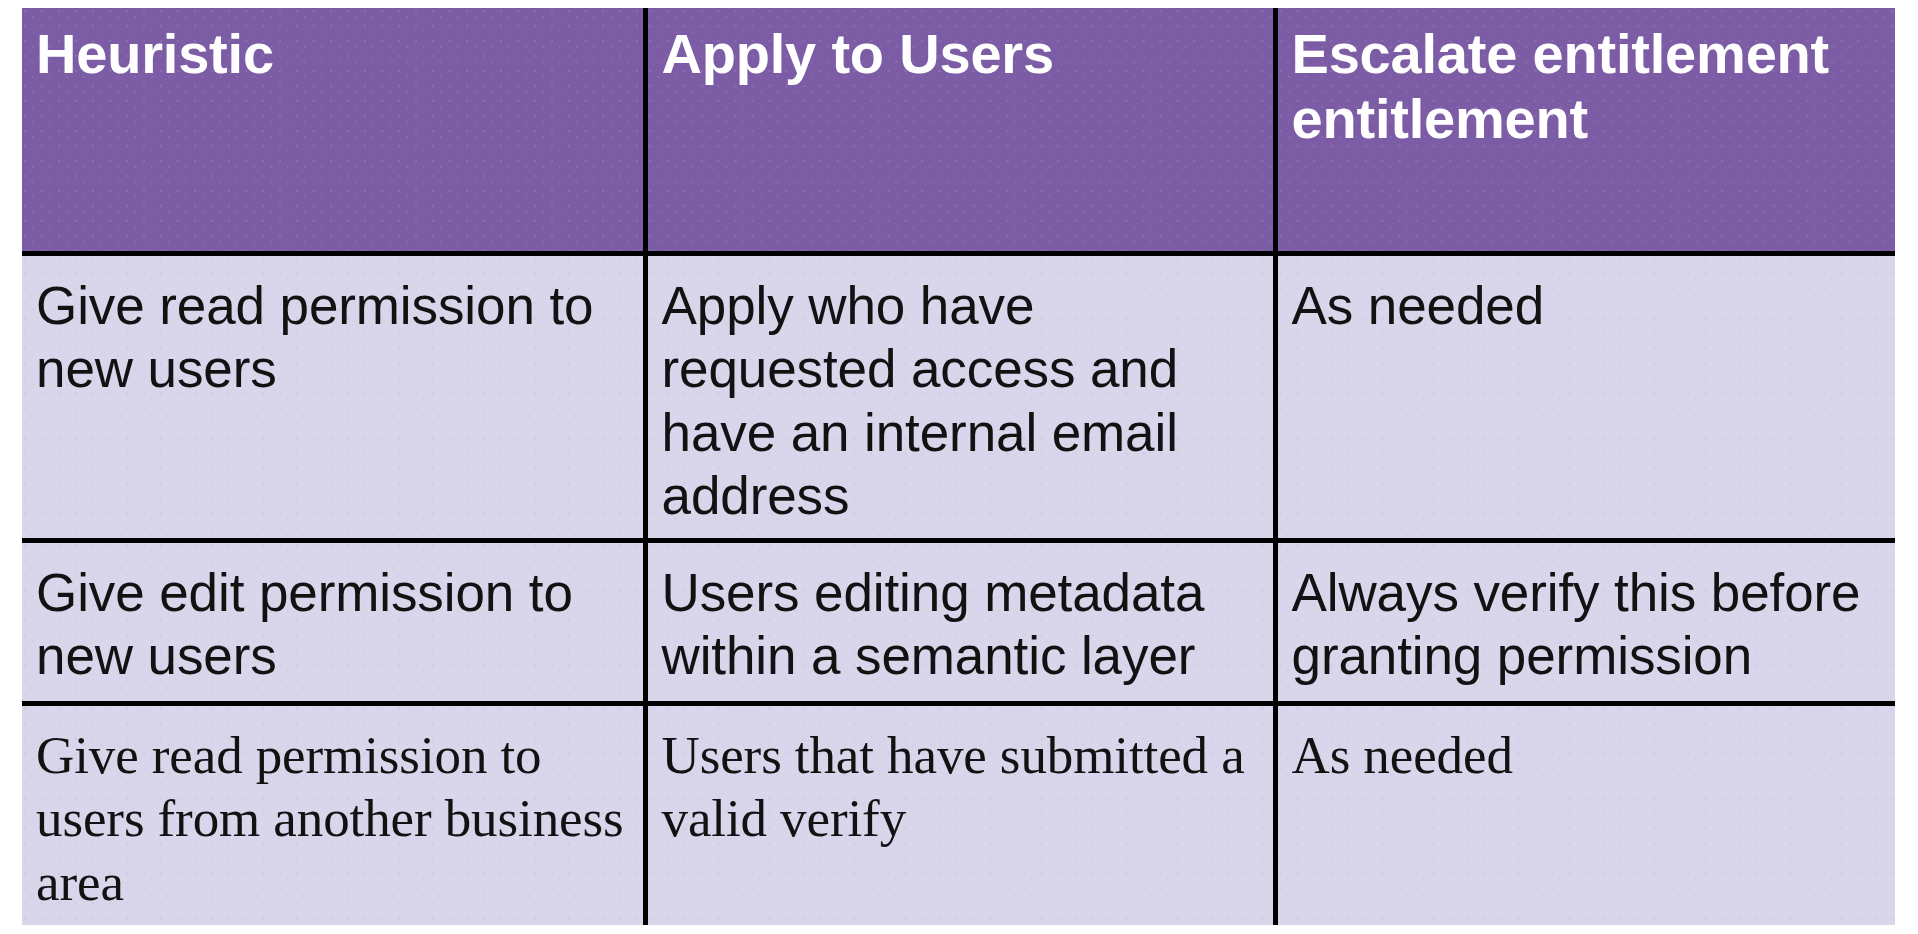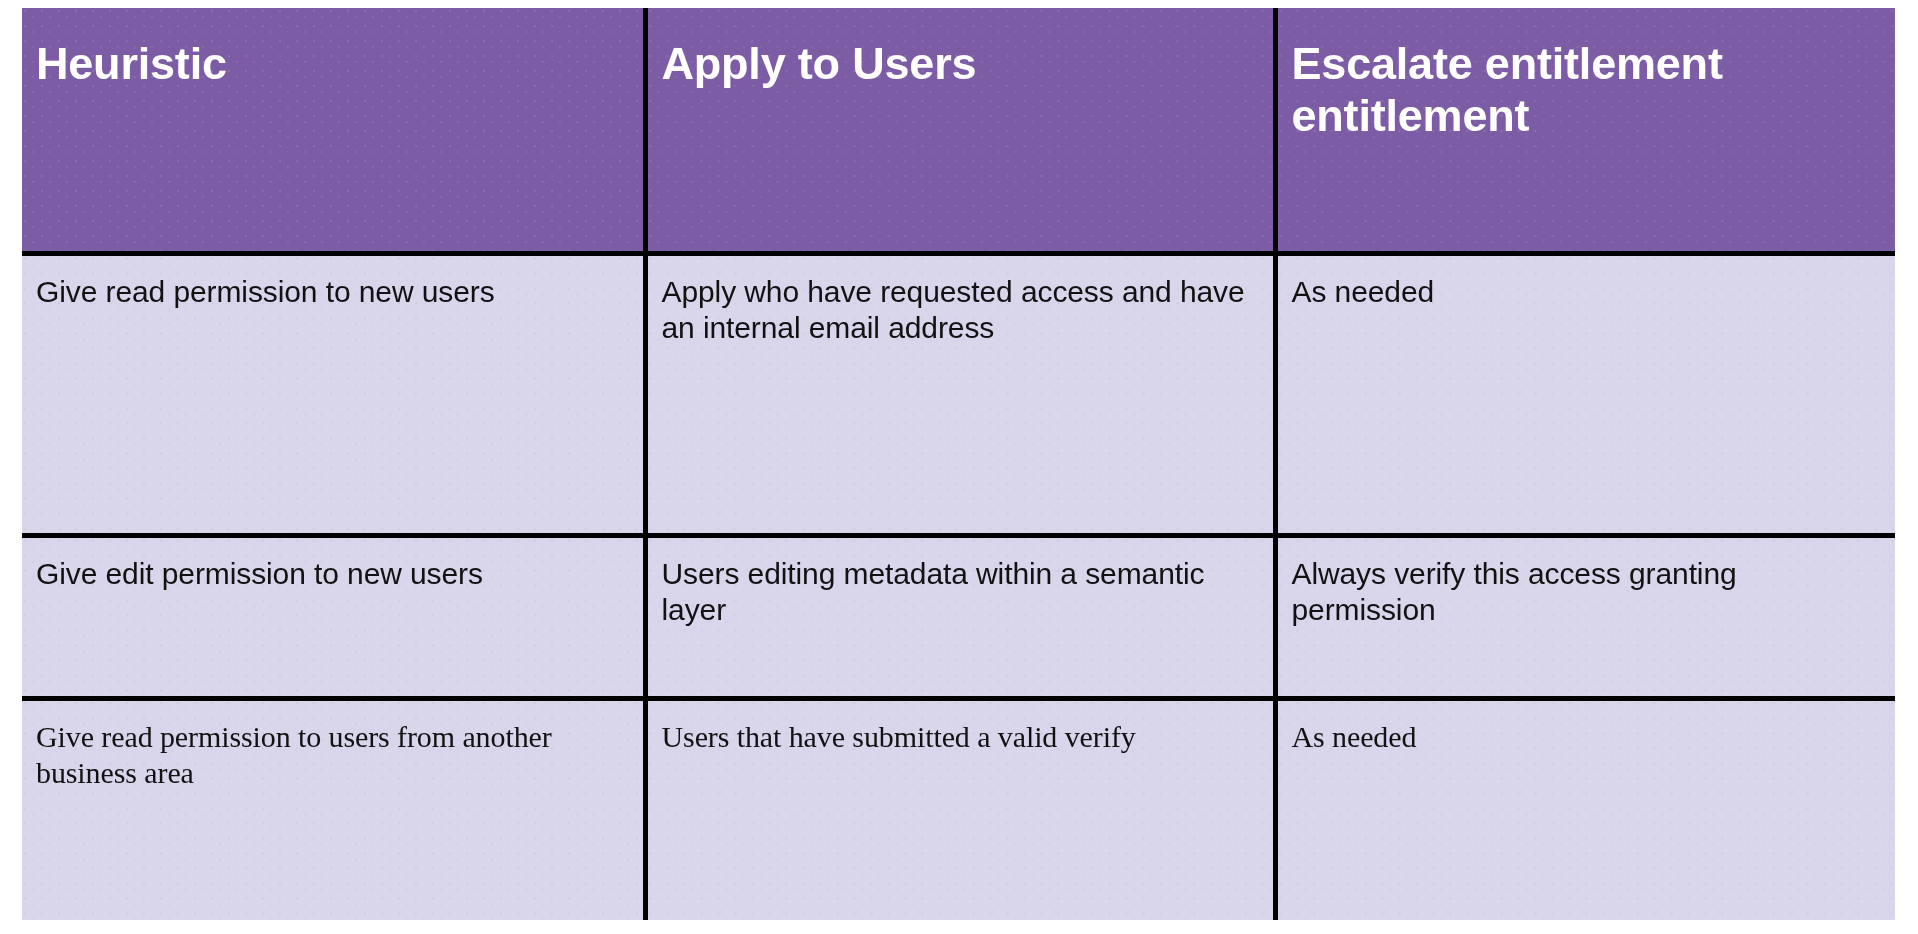--- a/index.html
+++ b/index.html
@@ -36,47 +36,47 @@
   table.heuristic-table col.c3 { width: 620px; }
 
   
   thead tr.header-row th {
     background-color: #7d5ca6;
     background-image:
       radial-gradient(circle at 3px 3px, rgba(255,255,255,0.10) 1.1px, rgba(255,255,255,0) 1.3px),
       radial-gradient(circle at 11px 9px, rgba(255,255,255,0.07) 1.1px, rgba(255,255,255,0) 1.3px);
     background-size: 17px 15px, 17px 15px;
     color: #ffffff;
-    font-size: 45px;
+    font-size: 56px;
     font-weight: bold;
     line-height: 1.16;
     letter-spacing: -0.2px;
     text-align: left;
     vertical-align: top;
-    padding: 30px 16px 10px 14px;
+    padding: 14px 16px 10px 14px;
     border: 0;
     border-right: 5px solid #000000;
     border-bottom: 5px solid #000000;
     height: 245px;
     box-sizing: border-box;
     overflow: hidden;
   }
   thead tr.header-row th:last-child {
     border-right: 0;
   }
 
   
   tbody tr.data-row td {
     background-color: #d9d5ea;
     background-image:
       radial-gradient(circle at 3px 3px, rgba(120,100,160,0.085) 1.1px, rgba(0,0,0,0) 1.3px),
       radial-gradient(circle at 11px 9px, rgba(120,100,160,0.06) 1.1px, rgba(0,0,0,0) 1.3px);
     background-size: 17px 15px, 17px 15px;
     color: #121212;
-    font-size: 30px;
+    font-size: 53px;
     font-weight: normal;
     line-height: 1.2;
     letter-spacing: -0.1px;
     text-align: left;
     vertical-align: top;
     padding: 18px 16px 10px 14px;
     border: 0;
     border-right: 5px solid #000000;
     border-bottom: 5px solid #000000;
     box-sizing: border-box;
@@ -135,21 +135,21 @@
         </td>
       </tr>
       <tr class="data-row row-2">
         <td>
           <span class="cell-text">Give edit permission to new users</span>
         </td>
         <td>
           <span class="cell-text">Users editing metadata within a semantic layer</span>
         </td>
         <td>
-          <span class="cell-text">Always verify this access granting permission</span>
+          <span class="cell-text">Always verify this before granting permission</span>
         </td>
       </tr>
       <tr class="data-row row-3">
         <td>
           <span class="cell-text">Give read permission to users from another business area</span>
         </td>
         <td>
           <span class="cell-text">Users that have submitted a valid verify</span>
         </td>
         <td>

